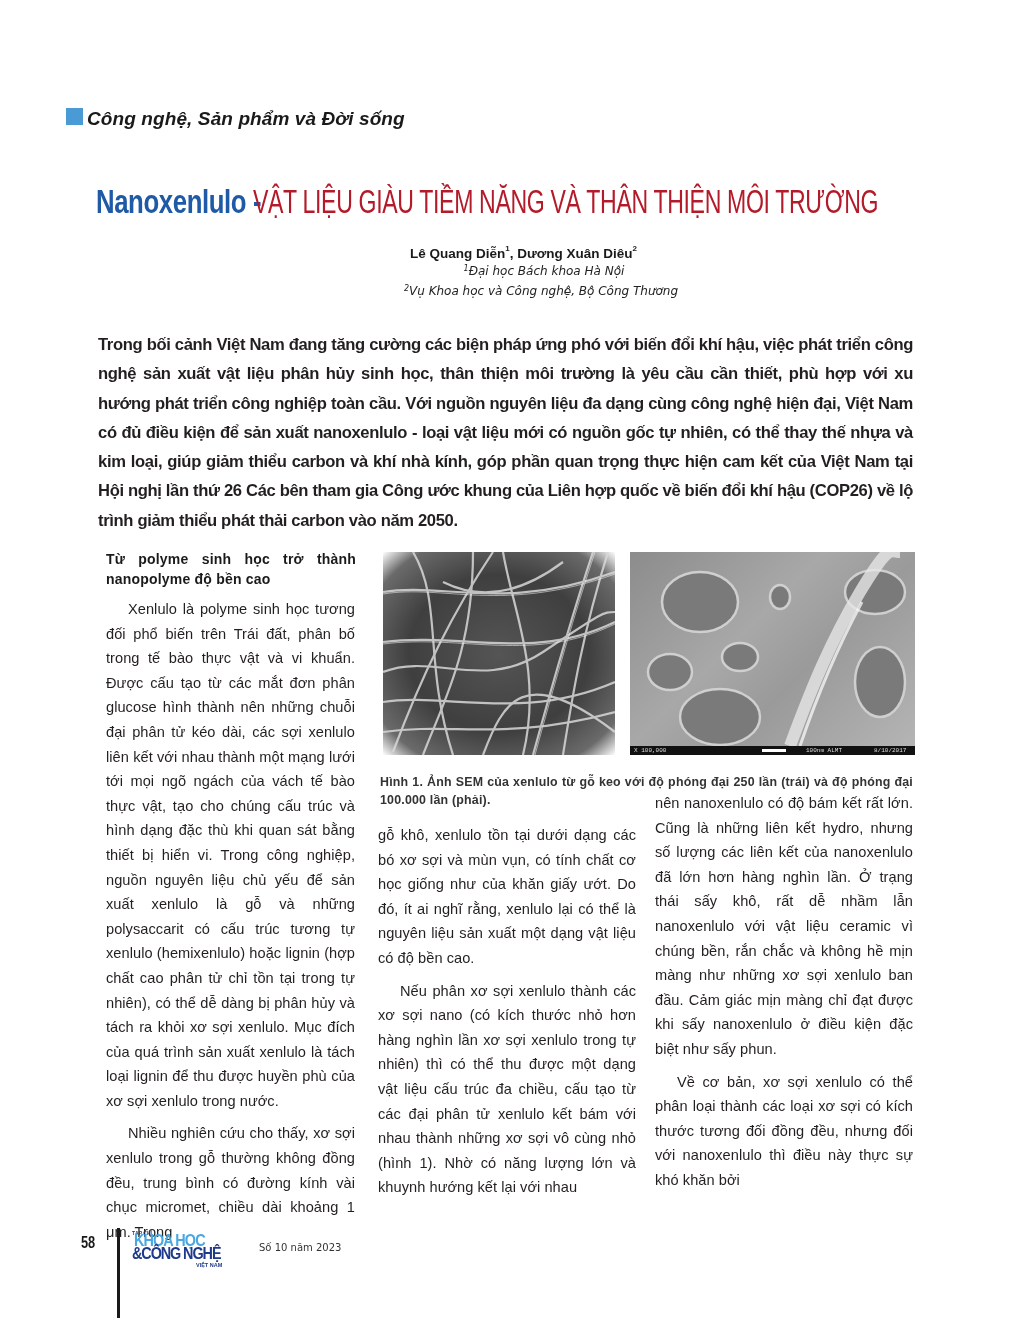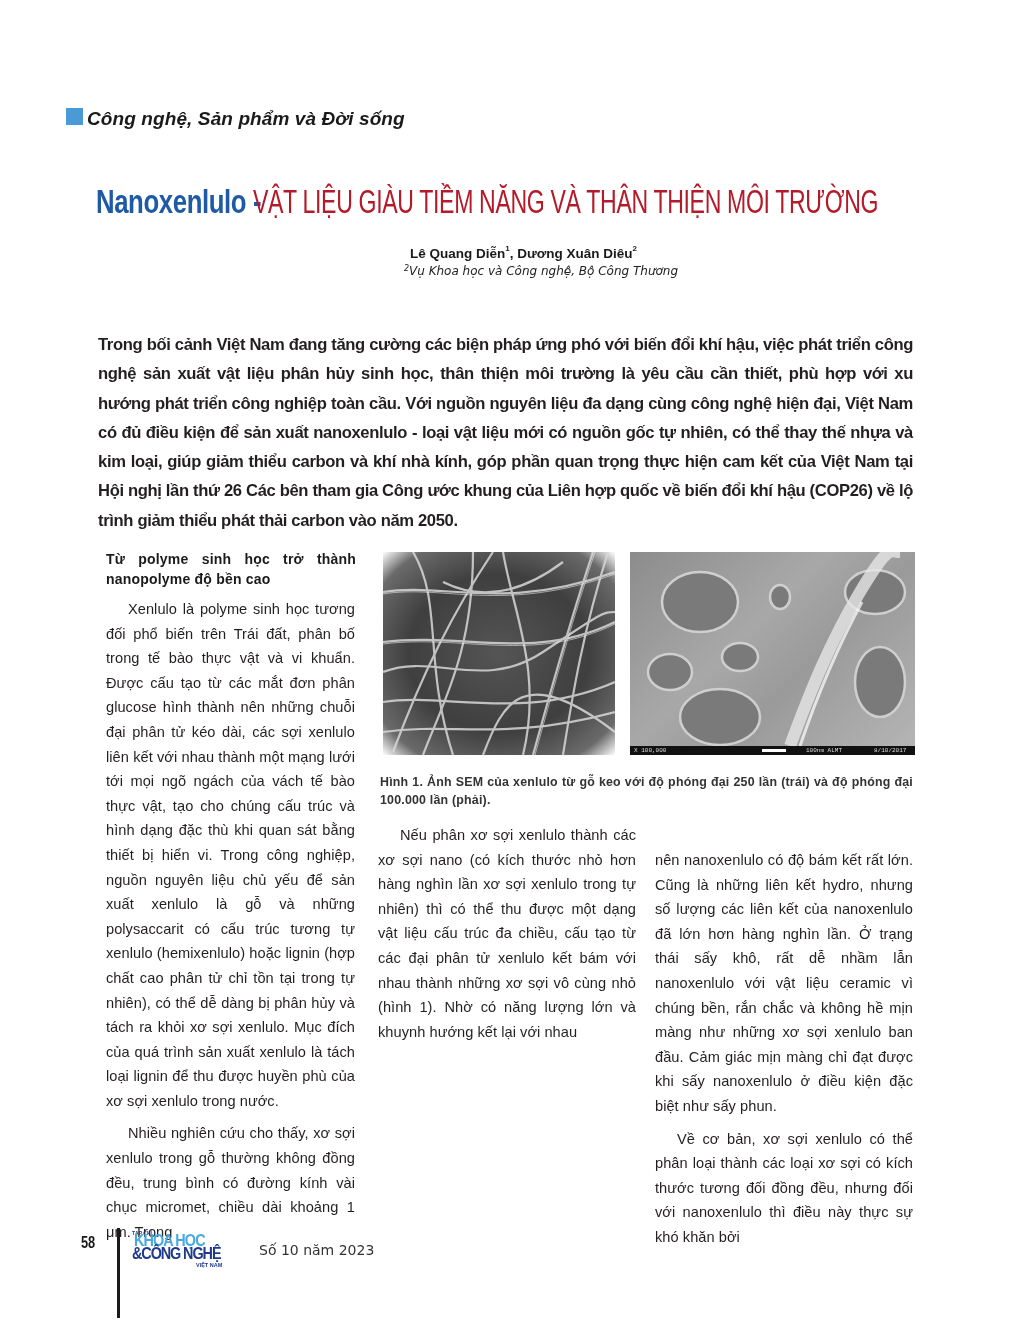--- a/index.html
+++ b/index.html
@@ -21,60 +21,61 @@
   sup { font-size: 8px; vertical-align: top; position: relative; top: -2px; }
 
   .abstract { position: absolute; left: 98px; top: 330px; width: 815px; font-weight: bold; font-size: 16.6px; line-height: 29.3px; color: #231f20; text-align: justify; letter-spacing: -0.35px; }
 
   .col { position: absolute; font-size: 14.6px; line-height: 24.6px; color: #231f20; text-align: justify; letter-spacing: 0.05px; }
   .col p { margin: 0; text-indent: 22px; }
   .col p + p { margin-top: 8px; }
   .col p.noindent { text-indent: 0; }
   .col1 { left: 106px; top: 597px; width: 249px; }
   .col2 { left: 378px; top: 823px; width: 258px; }
-  .col3 { left: 655px; top: 848px; width: 258px; }
+  .col3 { left: 655px; top: 791px; width: 258px; }
 
   .subhead { position: absolute; left: 106px; top: 549px; width: 250px; font-weight: bold; font-size: 14px; line-height: 20px; color: #1a1a1a; text-align: justify; letter-spacing: 0.2px; }
 
   .figure { position: absolute; left: 383px; top: 552px; width: 532px; height: 203px; }
   .img-left { position: absolute; left: 0; top: 0; width: 232px; height: 203px; background: radial-gradient(ellipse at center, #555 0%, #3f3f3f 55%, #6a6a6a 85%, #ffffff 100%); overflow: hidden; }
   .img-right { position: absolute; left: 247px; top: 0; width: 285px; height: 203px; background: linear-gradient(135deg, #8c8c8c 0%, #a8a8a8 40%, #9a9a9a 60%, #b6b6b6 100%); overflow: hidden; }
   .img-right .bar { position: absolute; left: 0; bottom: 0; width: 100%; height: 9px; background: #111; }
   .img-right .scale { position: absolute; left: 132px; bottom: 3px; width: 24px; height: 3px; background: #fff; }
   .img-right .meta { position: absolute; bottom: 0; font-family: "Liberation Mono", monospace; font-size: 6px; color: #ddd; line-height: 9px; }
 
   .caption { position: absolute; left: 380px; top: 773px; width: 533px; font-weight: bold; font-size: 12.4px; line-height: 18px; color: #333; text-align: justify; letter-spacing: 0.2px; }
 
   .footer { position: absolute; left: 78px; top: 1228px; width: 400px; height: 90px; }
   .footer .pageno { position: absolute; left: 3px; top: 6px; font-weight: bold; font-size: 16px; color: #1a1a1a; transform: scaleX(0.8); transform-origin: left; }
   .footer .vline { position: absolute; left: 39px; top: 0; width: 3px; height: 90px; background: #1a1a1a; }
   .logo { position: absolute; left: 44px; top: 2px; width: 120px; height: 44px; }
   .logo .small { position: absolute; left: 10px; top: 0; font-size: 5px; font-weight: bold; color: #1f3a8a; }
   .logo .khoa { position: absolute; left: 12px; top: 2px; font-size: 16px; font-weight: bold; color: #4aa8e0; letter-spacing: -1px; transform: scaleX(0.9); transform-origin: left; }
   .logo .cong { position: absolute; left: 10px; top: 15px; font-size: 16px; font-weight: bold; color: #1f3a8a; letter-spacing: -1.2px; transform: scaleX(0.9); transform-origin: left; }
   .logo .vn { position: absolute; left: 74px; top: 32px; font-size: 5.5px; font-weight: bold; color: #1f3a8a; }
-  .footer .issue { position: absolute; left: 181px; top: 14px; font-family: "DejaVu Sans", sans-serif; font-size: 14px; color: #333; }
+  .footer .issue { position: absolute; left: 181px; top: 14px; font-family: "DejaVu Sans", sans-serif; font-size: 10px; color: #333; }
 </style>
 </head>
 <body>
 
 <div class="section-tag">
   <span class="sq"></span>
   <span class="txt">Công nghệ, Sản phẩm và Đời sống</span>
 </div>
 
 <div class="title">
   <span class="t1">Nanoxenlulo -</span>
   <span class="t2">VẬT LIỆU GIÀU TIỀM NĂNG VÀ THÂN THIỆN MÔI TRƯỜNG</span>
 </div>
 
 <div class="authors">
   <div class="names">
     <span>Lê Quang Diễn</span><sup>1</sup><span>, </span><span>Dương Xuân Diêu</span><sup>2</sup>
   </div>
+  <div class="aff aff1"><sup>1</sup><span>Đại học Bách khoa Hà Nội</span></div>
   <div class="aff aff2"><sup>2</sup><span>Vụ Khoa học và Công nghệ, Bộ Công Thương</span></div>
 </div>
 
 <div class="abstract">Trong bối cảnh Việt Nam đang tăng cường các biện pháp ứng phó với biến đổi khí hậu, việc phát triển công nghệ sản xuất vật liệu phân hủy sinh học, thân thiện môi trường là yêu cầu cần thiết, phù hợp với xu hướng phát triển công nghiệp toàn cầu. Với nguồn nguyên liệu đa dạng cùng công nghệ hiện đại, Việt Nam có đủ điều kiện để sản xuất nanoxenlulo - loại vật liệu mới có nguồn gốc tự nhiên, có thể thay thế nhựa và kim loại, giúp giảm thiểu carbon và khí nhà kính, góp phần quan trọng thực hiện cam kết của Việt Nam tại Hội nghị lần thứ 26 Các bên tham gia Công ước khung của Liên hợp quốc về biến đổi khí hậu (COP26) về lộ trình giảm thiểu phát thải carbon vào năm 2050.</div>
 
 <div class="subhead">Từ polyme sinh học trở thành nanopolyme độ bền cao</div>
 
 <div class="col col1">
   <p>Xenlulo là polyme sinh học tương đối phổ biến trên Trái đất, phân bố trong tế bào thực vật và vi khuẩn. Được cấu tạo từ các mắt đơn phân glucose hình thành nên những chuỗi đại phân tử kéo dài, các sợi xenlulo liên kết với nhau thành một mạng lưới tới mọi ngõ ngách của vách tế bào thực vật, tạo cho chúng cấu trúc và hình dạng đặc thù khi quan sát bằng thiết bị hiển vi. Trong công nghiệp, nguồn nguyên liệu chủ yếu để sản xuất xenlulo là gỗ và những polysaccarit có cấu trúc tương tự xenlulo (hemixenlulo) hoặc lignin (hợp chất cao phân tử chỉ tồn tại trong tự nhiên), có thể dễ dàng bị phân hủy và tách ra khỏi xơ sợi xenlulo. Mục đích của quá trình sản xuất xenlulo là tách loại lignin để thu được huyền phù của xơ sợi xenlulo trong nước.</p>
   <p>Nhiều nghiên cứu cho thấy, xơ sợi xenlulo trong gỗ thường không đồng đều, trung bình có đường kính vài chục micromet, chiều dài khoảng 1 μm. Trong</p>
@@ -123,20 +124,21 @@
     <div class="scale"></div>
     <span class="meta" style="left:4px;">X 100,000</span>
     <span class="meta" style="left:176px;">100nm  ALMT</span>
     <span class="meta" style="left:244px;">8/10/2017</span>
   </div>
 </div>
 
 <div class="caption">Hình 1. Ảnh SEM của xenlulo từ gỗ keo với độ phóng đại 250 lần (trái) và độ phóng đại 100.000 lần (phải).</div>
 
 <div class="col col2">
+  <p class="noindent">gỗ khô, xenlulo tồn tại dưới dạng các bó xơ sợi và mùn vụn, có tính chất cơ học giống như của khăn giấy ướt. Do đó, ít ai nghĩ rằng, xenlulo lại có thể là nguyên liệu sản xuất một dạng vật liệu có độ bền cao.</p>
   <p>Nếu phân xơ sợi xenlulo thành các xơ sợi nano (có kích thước nhỏ hơn hàng nghìn lần xơ sợi xenlulo trong tự nhiên) thì có thể thu được một dạng vật liệu cấu trúc đa chiều, cấu tạo từ các đại phân tử xenlulo kết bám với nhau thành những xơ sợi vô cùng nhỏ (hình 1). Nhờ có năng lượng lớn và khuynh hướng kết lại với nhau</p>
 </div>
 
 <div class="col col3">
   <p class="noindent">nên nanoxenlulo có độ bám kết rất lớn. Cũng là những liên kết hydro, nhưng số lượng các liên kết của nanoxenlulo đã lớn hơn hàng nghìn lần. Ở trạng thái sấy khô, rất dễ nhầm lẫn nanoxenlulo với vật liệu ceramic vì chúng bền, rắn chắc và không hề mịn màng như những xơ sợi xenlulo ban đầu. Cảm giác mịn màng chỉ đạt được khi sấy nanoxenlulo ở điều kiện đặc biệt như sấy phun.</p>
   <p>Về cơ bản, xơ sợi xenlulo có thể phân loại thành các loại xơ sợi có kích thước tương đối đồng đều, nhưng đối với nanoxenlulo thì điều này thực sự khó khăn bởi</p>
 </div>
 
 <div class="footer">
   <span class="pageno">58</span>

